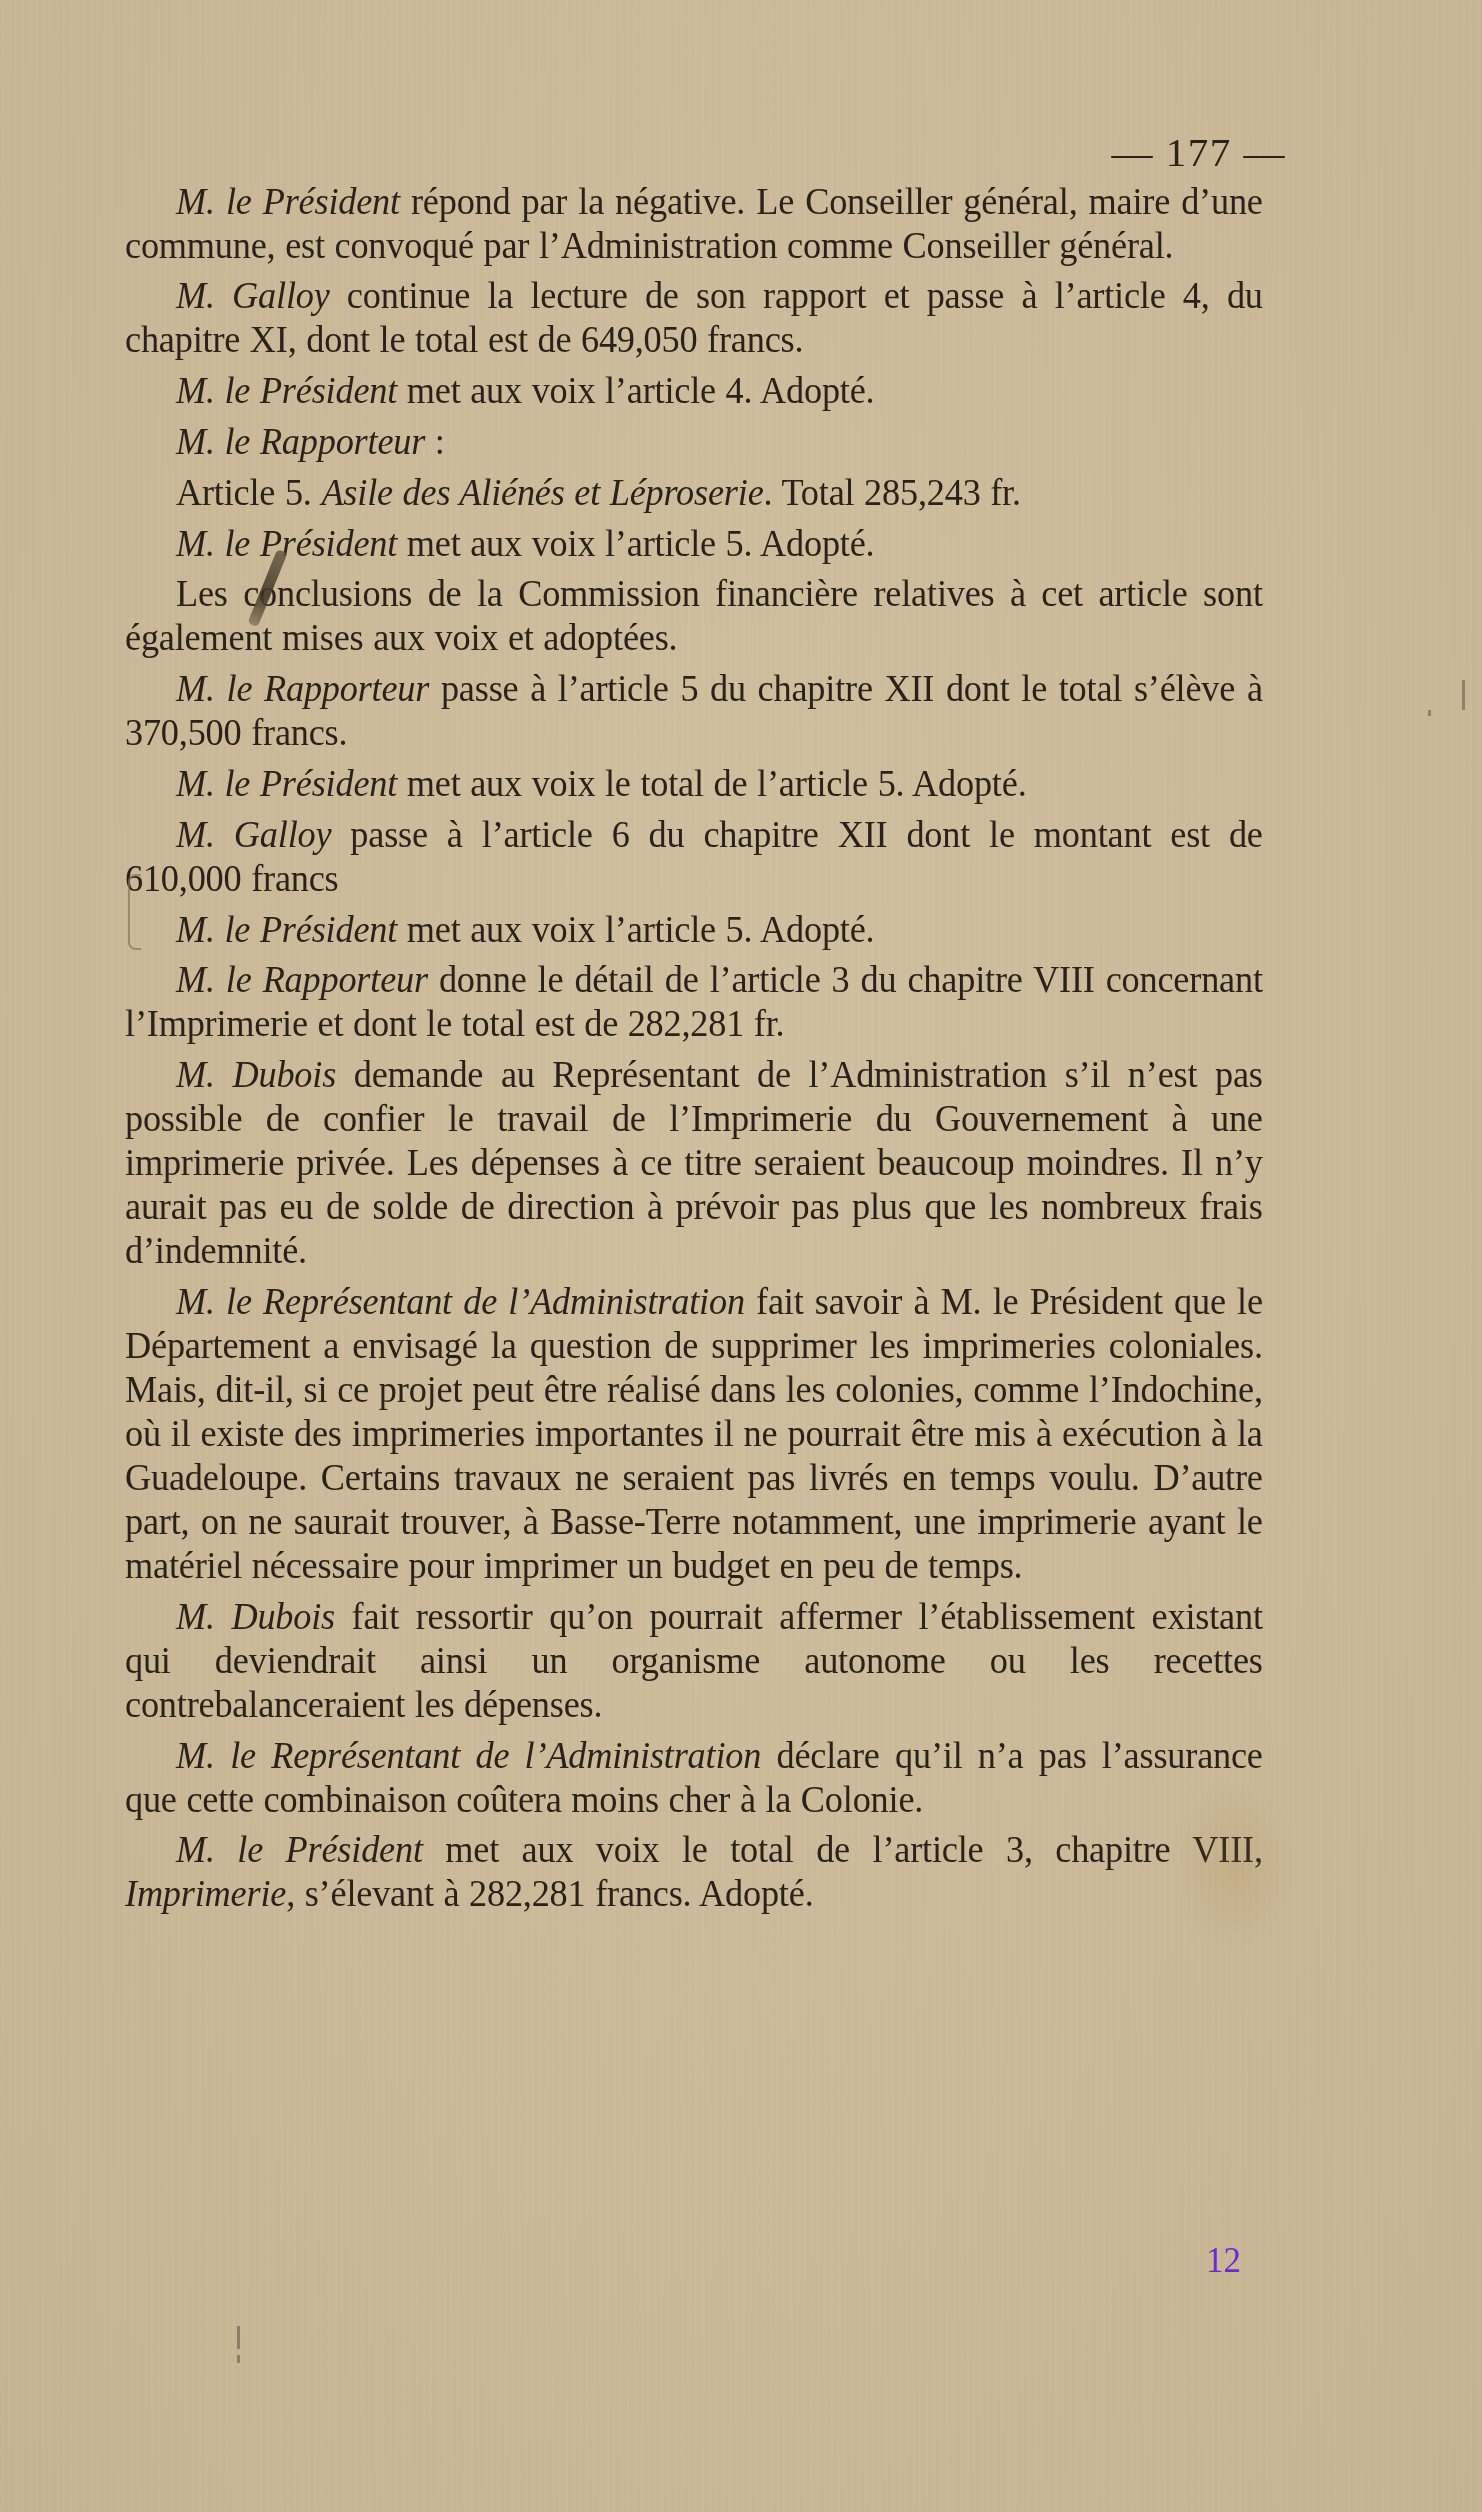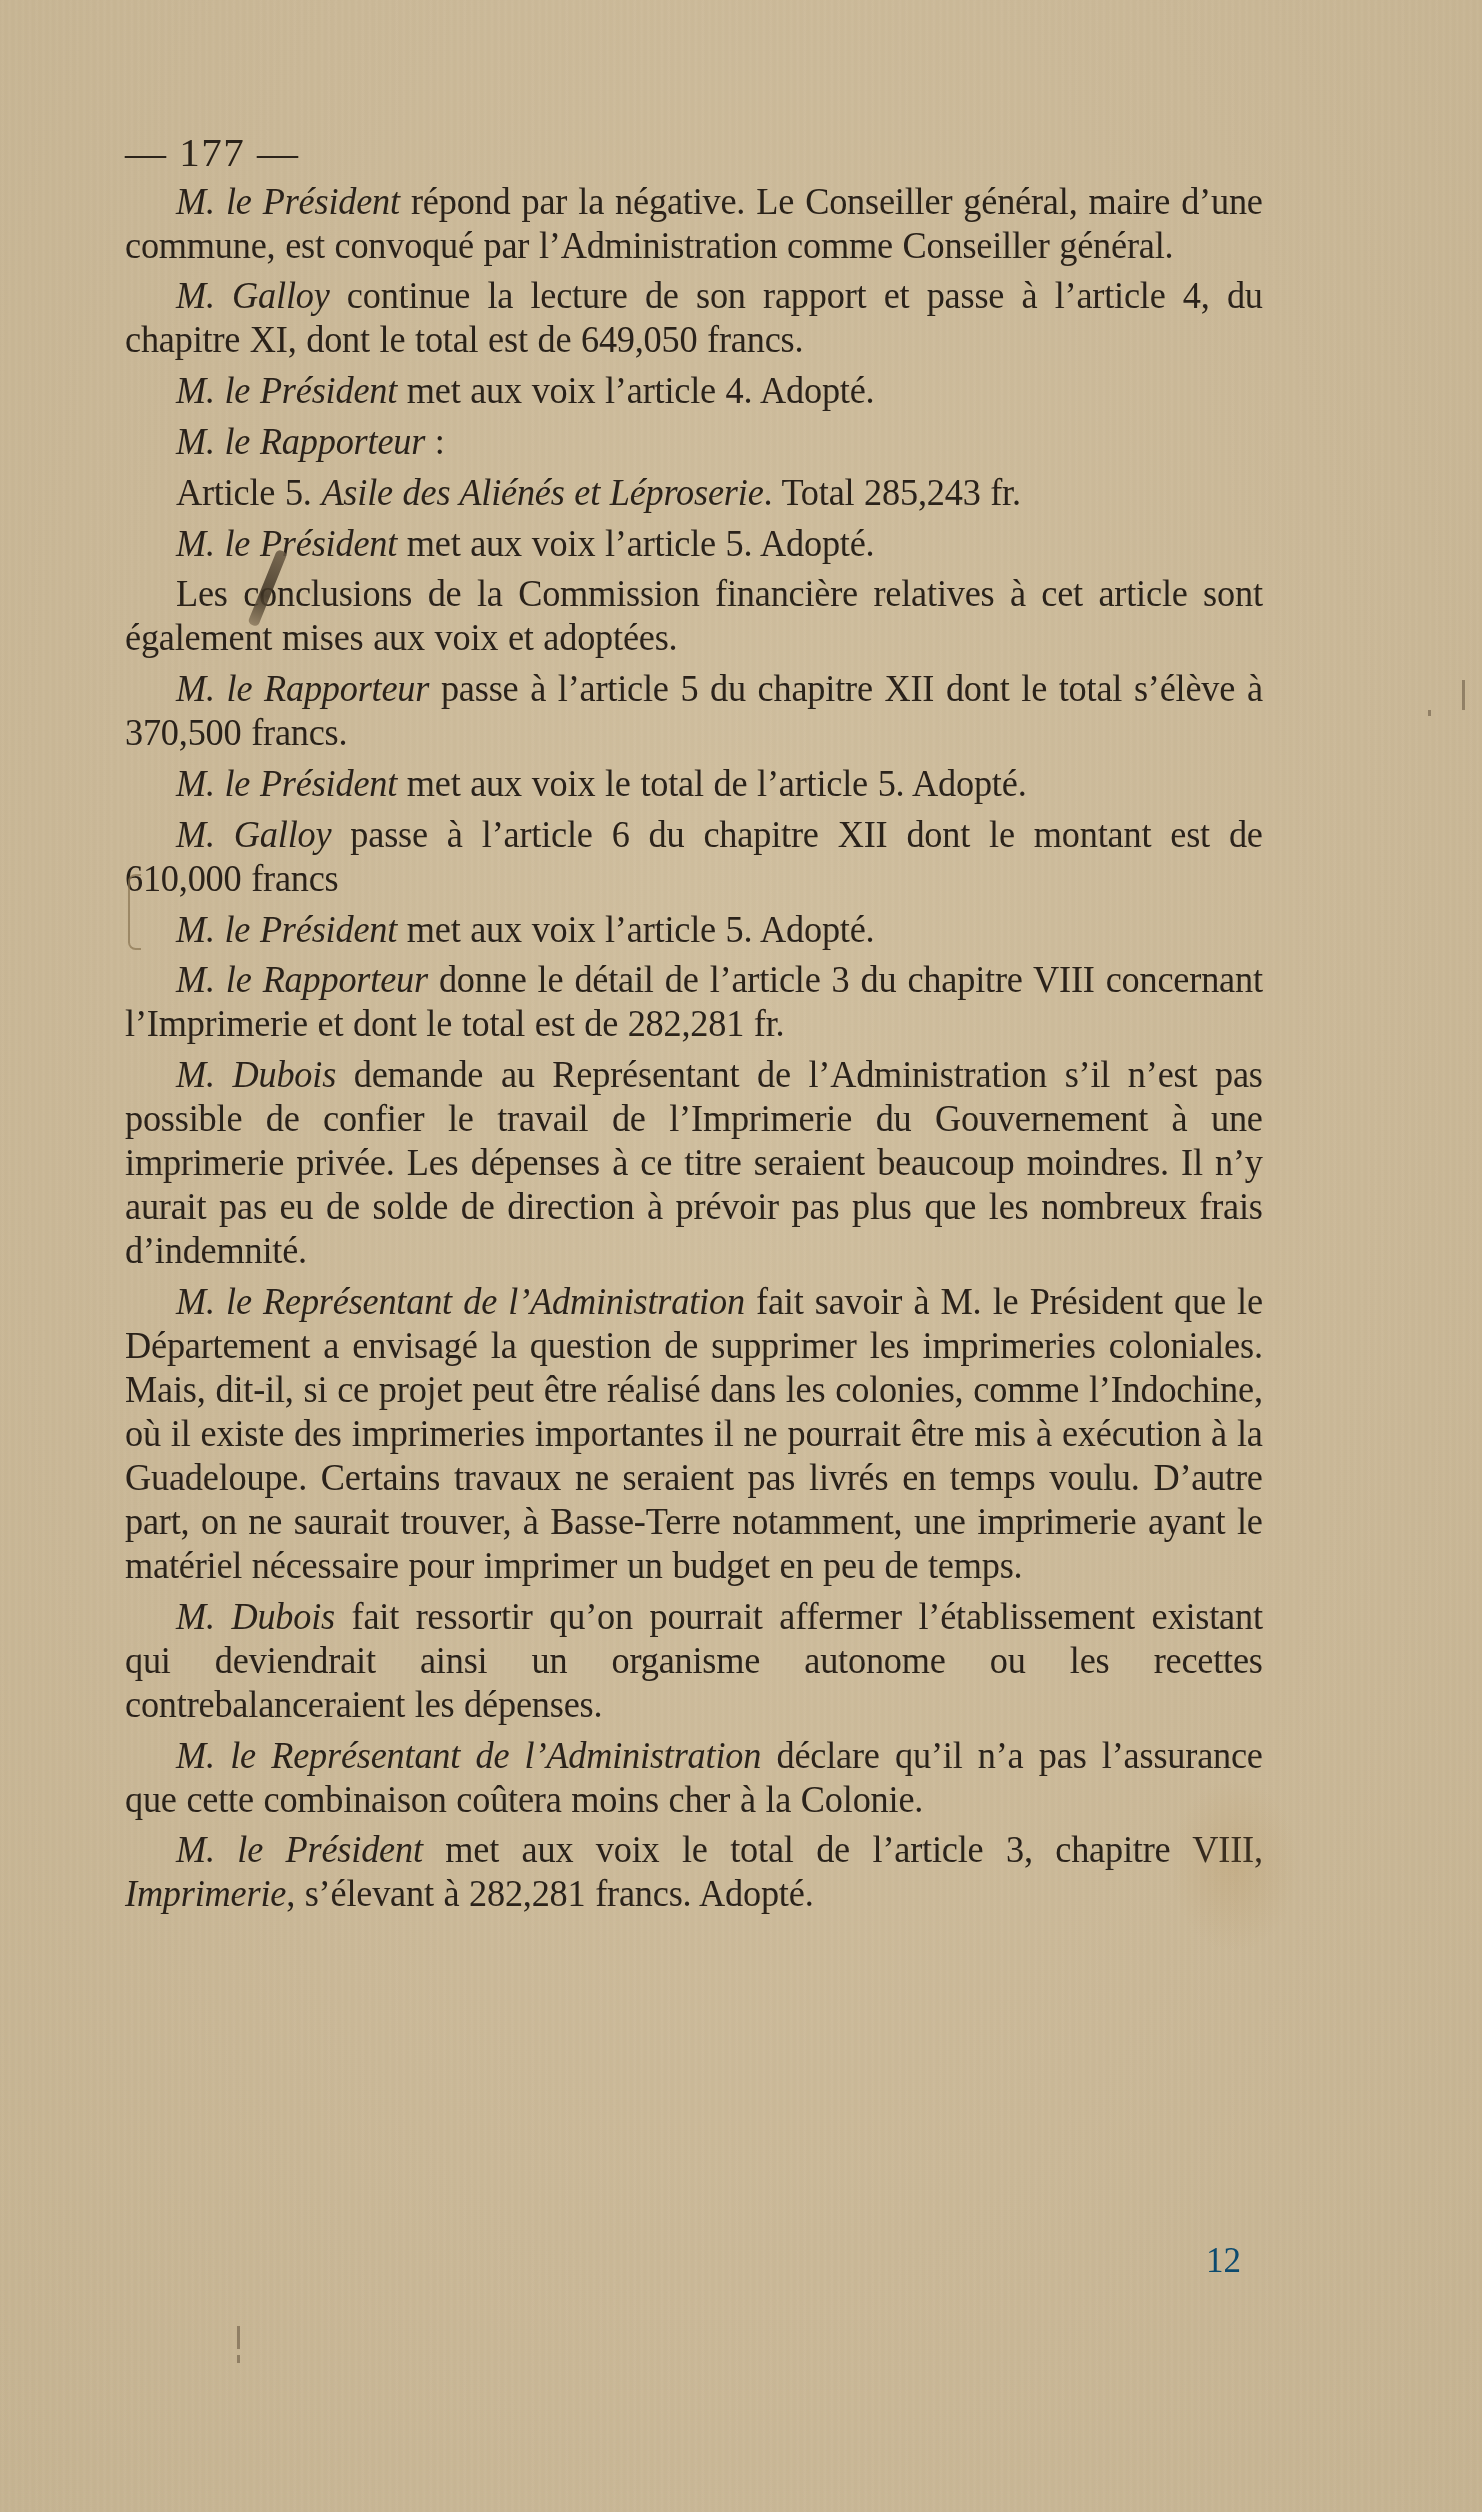--- a/index.html
+++ b/index.html
@@ -19,21 +19,21 @@
       color: #2a221a;
       font-family: "Liberation Serif", "DejaVu Serif", serif;
     }
     .page {
       position: absolute;
       left: 125px;
       top: 129px;
       width: 1161px;
     }
     .folio {
-      text-align: left;
+      text-align: right;
       font-size: 41px;
       line-height: 46px;
       margin: 0 0 4.6px 0;
       letter-spacing: 1.5px;
       color: #2b231a;
     }
     .para {
       font-size: 37px;
       line-height: 44px;
       text-align: justify;
@@ -44,21 +44,21 @@
       word-spacing: 0.8px;
       transform: scaleX(0.98);
       transform-origin: left top;
     }
     .sp { font-style: italic; }
     .sig {
       position: absolute;
       left: 1206px;
       top: 2241px;
       font-size: 35px;
-      color: #0c4a6e;
+      color: #6d28d9;
     }
     .stain {
       position: absolute;
       border-radius: 50%;
       pointer-events: none;
     }
     .pencil-mark {
       position: absolute;
       left: 262px;
       top: 548px;

